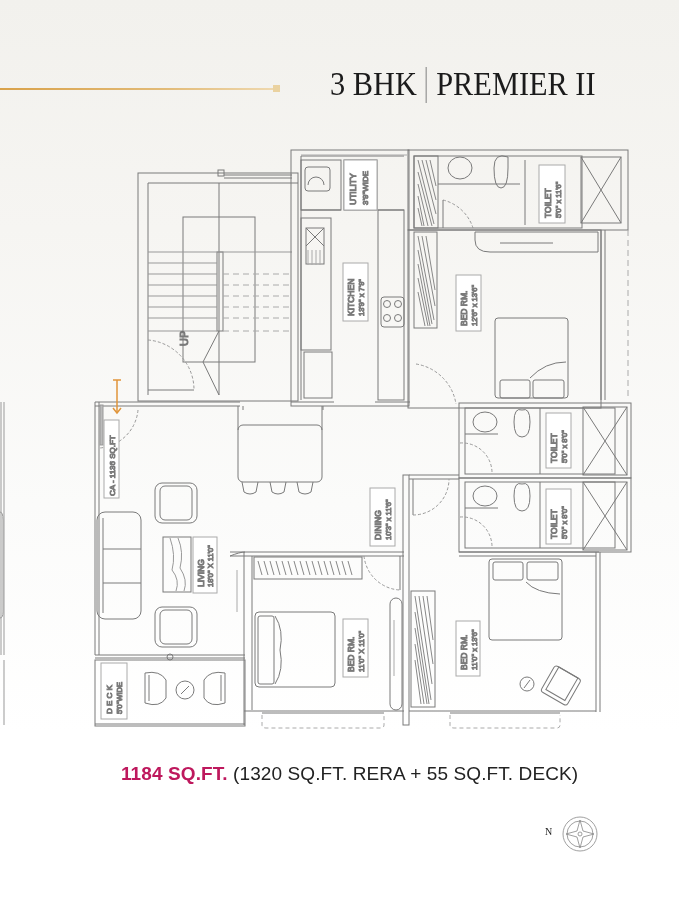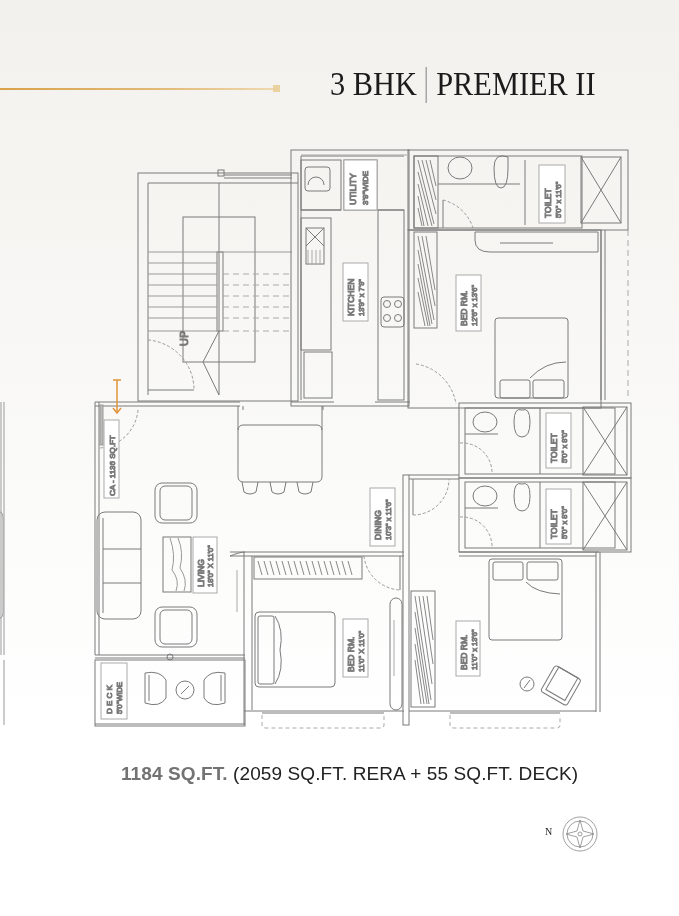--- a/index.html
+++ b/index.html
@@ -26,21 +26,21 @@
   }
   .title .sep {
     display: inline-block; width: 1px; height: 36px; background: #777;
     margin: 0 10px 0 10px;
   }
   .plan { position: absolute; left: 0; top: 0; }
   .area {
     position: absolute; top: 763px; left: 121px;
     font-size: 19px; color: #222; white-space: nowrap; letter-spacing: 0.1px;
   }
-  .area b { font-weight: 700; color: #737373; }
+  .area b { font-weight: 700; color: #be185d; }
   .north {
     position: absolute; left: 545px; top: 826px;
     font-family: "Liberation Serif", serif; font-size: 10px; color: #222;
   }
   .lbl { font-family: "Liberation Sans", sans-serif; fill: #2a2a2a; }
 </style>
 </head>
 <body>
 
 <div class="accent-line"></div>
@@ -398,14 +398,14 @@
     <circle cx="580" cy="834" r="13"></circle>
     <path d="M580 820 L583 831 L594 834 L583 837 L580 848 L577 837 L566 834 L577 831 Z"></path>
     <circle cx="580" cy="834" r="2"></circle>
   </g>
 </svg>
 
 <div class="north">N</div>
 
 <div class="area">
   <b>1184 SQ.FT.</b>
-  <span>(2059 SQ.FT. RERA + 55 SQ.FT. DECK)</span>
+  <span>(1320 SQ.FT. RERA + 55 SQ.FT. DECK)</span>
 </div>
 
 </body></html>

